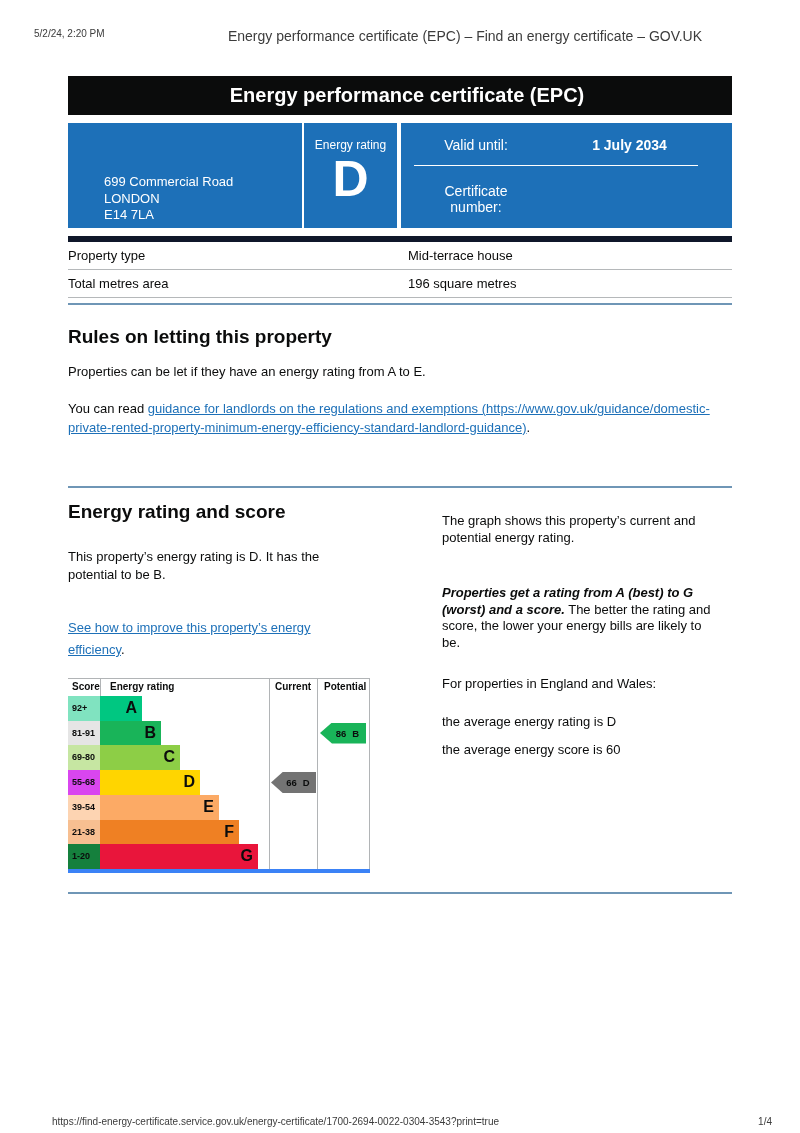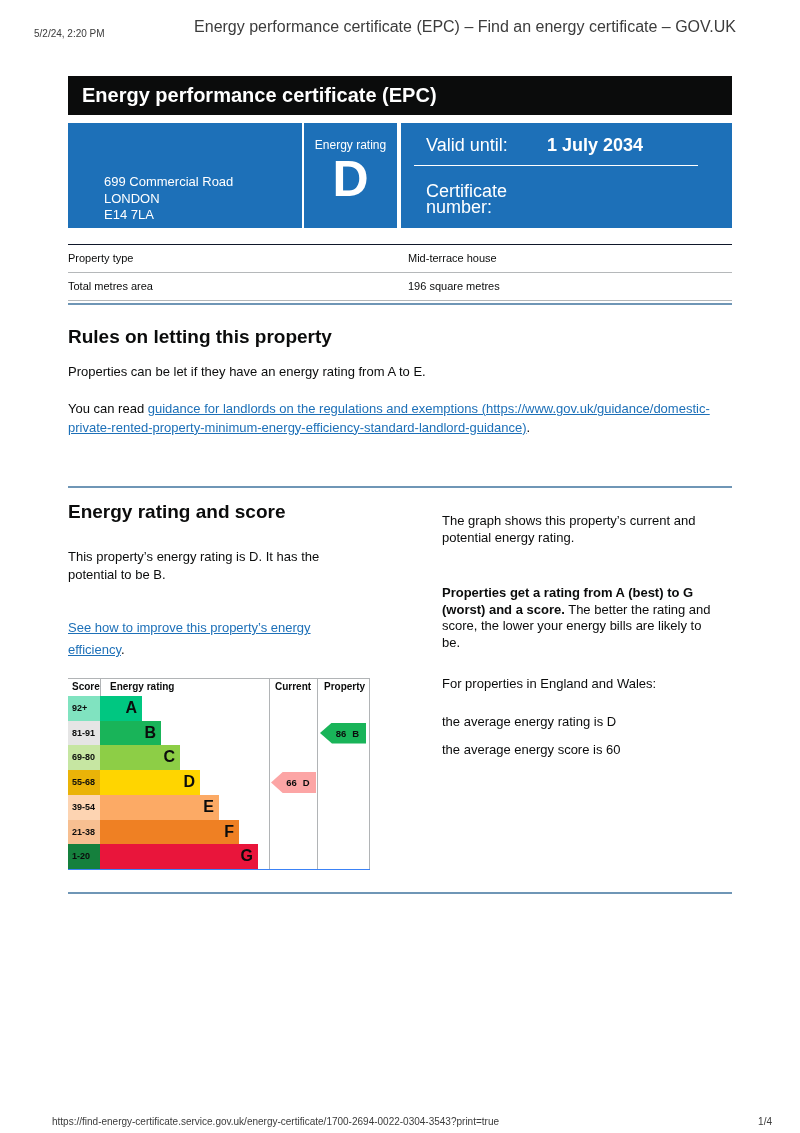--- a/index.html
+++ b/index.html
@@ -3,42 +3,42 @@
 <meta charset="utf-8">
 <style>
   html,body{margin:0;padding:0;}
   body{
     width:800px;height:1133px;position:relative;background:#ffffff;overflow:hidden;
     font-family:"Liberation Sans","DejaVu Sans",sans-serif;color:#0b0c0c;
     -webkit-font-smoothing:antialiased;
   }
   
   .print-date{position:absolute;left:34px;top:28px;font-size:10px;color:#3c3c3c;white-space:nowrap;}
-  .print-title{position:absolute;left:465px;top:18px;transform:translateX(-50%);font-size:16px;color:#3c3c3c;white-space:nowrap;}
+  .print-title{position:absolute;left:465px;top:28px;transform:translateX(-50%);font-size:14px;color:#3c3c3c;white-space:nowrap;}
   .footer-url{position:absolute;left:52px;top:1116px;font-size:10px;color:#3c3c3c;white-space:nowrap;}
   .footer-page{position:absolute;right:28px;top:1116px;font-size:10px;color:#3c3c3c;}
   
   .banner-black{position:absolute;left:68px;top:76px;width:664px;height:39px;background:#0b0c0c;
-    color:#fff;font-size:20px;font-weight:bold;line-height:39px;padding-left:14px;box-sizing:border-box;}
+    color:#fff;font-size:20px;font-weight:bold;line-height:39px;padding-left:14px;box-sizing:border-box;text-align:center;}
   
   .banner-blue{position:absolute;left:68px;top:123px;width:664px;height:105px;background:#1d70b8;color:#fff;display:flex;box-sizing:border-box;}
   .addr{width:236px;box-sizing:border-box;padding:51px 0 0 36px;font-size:13px;line-height:16.5px;}
   .vline1{width:2px;background:#fff;}
   .vline2{width:4px;background:#fff;}
   .rating-box{width:94px;text-align:center;padding-top:15px;box-sizing:border-box;}
   .rating-box .lbl{font-size:12px;line-height:14px;}
   .rating-box .big{font-size:50px;font-weight:bold;line-height:48px;margin-top:3px;}
-  .details{flex:1;box-sizing:border-box;padding:14px 20px 0 25px;font-size:18px;}
+  .details{flex:1;box-sizing:border-box;padding:14px 20px 0 25px;font-size:14px;text-align:center;}
   .detail-row{display:flex;line-height:16px;}
   .dlabel{width:100px;margin-right:21px;}
   .dvalue{width:165px;font-weight:bold;}
   .dline{height:1px;background:#fff;margin:12px 0 0 -12px;width:284px;}
   .detail-row.second{margin-top:17px;}
   
-  .prop-table{position:absolute;left:68px;top:244px;width:664px;font-size:11px;border-top:1px solid #0f172a;}
+  .prop-table{position:absolute;left:68px;top:236px;width:664px;font-size:13px;border-top:6px solid #0f172a;}
   .trow{display:flex;height:27px;line-height:27px;border-bottom:1px solid #b5b8ba;}
   .trow .tlabel{width:340px;}
   .trow .tvalue{flex:1;}
   
   .divider{position:absolute;left:68px;width:664px;height:2px;background:#6f96b6;}
   .div1{top:303px;} .div2{top:486px;} .div3{top:892px;}
   
   .h2{position:absolute;left:68px;font-size:19px;font-weight:bold;color:#0b0c0c;text-align:right;}
   .h2-rules{top:326px;}
   .para{position:absolute;left:68px;font-size:13px;line-height:18.5px;color:#0b0c0c;}
@@ -47,24 +47,24 @@
   a.link{color:#1d70b8;text-decoration:underline;cursor:pointer;}
   
   .h2-score{top:501px;}
   .para-score{top:548px;width:300px;line-height:17.5px;}
   .link-improve{top:617px;width:300px;line-height:22px;}
   .right-col{position:absolute;left:430px;top:501px;width:302px;font-size:13px;line-height:16.5px;}
   .right-col p{margin:12px;}
   .right-col .p1{margin-bottom:39px;}
   .right-col .p2{margin-bottom:25px;}
   .right-col .p3{margin-bottom:21px;}
-  .right-col b{font-weight:bold;}
+  .right-col b{font-weight:bold;font-style:italic;}
   
   .epc-chart{position:absolute;left:68px;top:678px;width:302px;height:190px;
-    border-top:1px solid #b1b4b6;border-bottom:1px solid #3b82f6;box-sizing:content-box;}
+    border-top:1px solid #b1b4b6;border-bottom:4px solid #3b82f6;box-sizing:content-box;}
   .chart-header{position:relative;height:17px;font-size:10px;font-weight:bold;}
   .chart-header span{position:absolute;top:2px;white-space:nowrap;}
   .hd-score{left:4px;} .hd-rating{left:42px;} .hd-current{left:207px;} .hd-potential{left:256px;}
   .chart-vline{position:absolute;width:1px;background:#b1b4b6;top:0;}
   .vl-a{left:32px;height:17px;}
   .vl-b{left:201px;height:190px;}
   .vl-c{left:249px;height:190px;}
   .vl-d{left:301px;height:190px;}
   .chart-rows{position:absolute;left:0;top:17px;width:201px;}
   .chart-row{display:flex;height:24.714px;}
@@ -139,57 +139,57 @@
   <p class="p3">For properties in England and Wales:</p>
   <p>the average energy rating is D</p>
   <p>the average energy score is 60</p>
 </div>
 
 <div class="epc-chart">
   <div class="chart-header">
     <span class="hd-score">Score</span>
     <span class="hd-rating">Energy rating</span>
     <span class="hd-current">Current</span>
-    <span class="hd-potential">Property</span>
+    <span class="hd-potential">Potential</span>
   </div>
   <div class="chart-vline vl-a"></div>
   <div class="chart-vline vl-b"></div>
   <div class="chart-vline vl-c"></div>
   <div class="chart-vline vl-d"></div>
   <div class="chart-rows">
       <div class="chart-row">
         <div class="score-cell" style="background: rgb(128, 227, 192);">92+</div>
         <div class="band-bar" style="background: rgb(0, 199, 129); width: 42px;">A</div>
       </div>
       <div class="chart-row">
         <div class="score-cell" style="background: #e5e5e5;">81-91</div>
         <div class="band-bar" style="background: rgb(25, 180, 89); width: 61px;">B</div>
       </div>
       <div class="chart-row">
         <div class="score-cell" style="background: rgb(198, 230, 162);">69-80</div>
         <div class="band-bar" style="background: rgb(141, 206, 70); width: 80px;">C</div>
       </div>
       <div class="chart-row">
-        <div class="score-cell" style="background: #eab308;">55-68</div>
+        <div class="score-cell" style="background: #d946ef;">55-68</div>
         <div class="band-bar" style="background: rgb(255, 213, 0); width: 100px;">D</div>
       </div>
       <div class="chart-row">
         <div class="score-cell" style="background: rgb(253, 212, 178);">39-54</div>
         <div class="band-bar" style="background: rgb(252, 170, 101); width: 119px;">E</div>
       </div>
       <div class="chart-row">
         <div class="score-cell" style="background: rgb(247, 191, 145);">21-38</div>
         <div class="band-bar" style="background: rgb(239, 128, 35); width: 139px;">F</div>
       </div>
       <div class="chart-row">
         <div class="score-cell" style="background: #15803d;">1-20</div>
         <div class="band-bar" style="background: rgb(233, 21, 59); width: 158px;">G</div>
       </div>
     </div>
-  <div class="arrow" id="arrow-current" style="background: #fca5a5; left: 203px; width: 45px; top: 92.999px;">
+  <div class="arrow" id="arrow-current" style="background: #737373; left: 203px; width: 45px; top: 92.999px;">
       <span>66</span>
       <span>D</span>
     </div>
   <div class="arrow" id="arrow-potential" style="background: rgb(25, 180, 89); left: 252px; width: 46px; top: 43.571px;">
       <span>86</span>
       <span>B</span>
     </div>
 </div>
 
 <div class="divider div3"></div>

